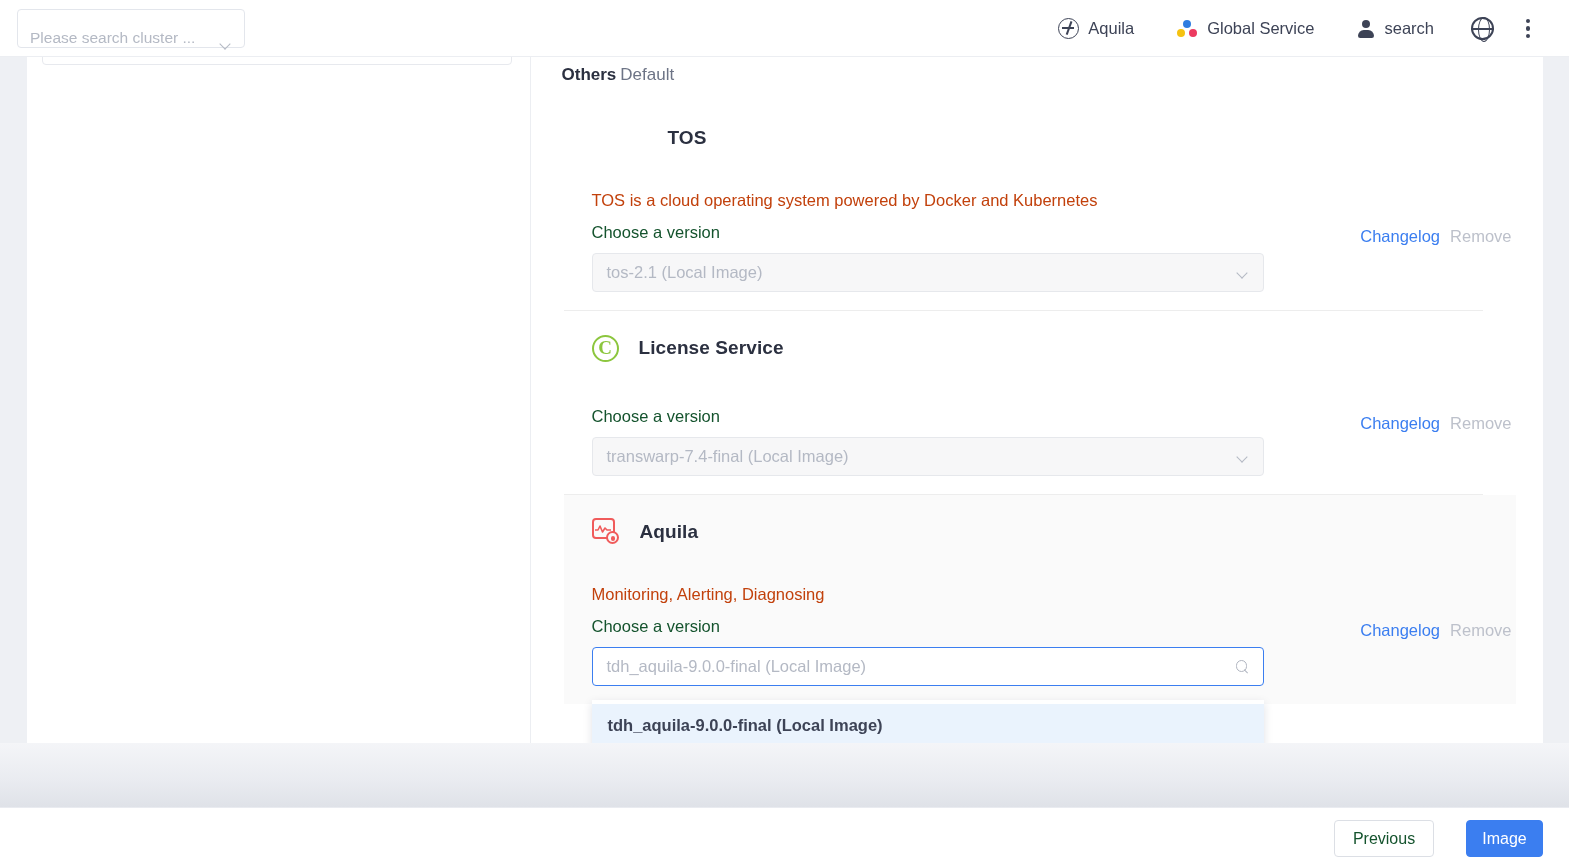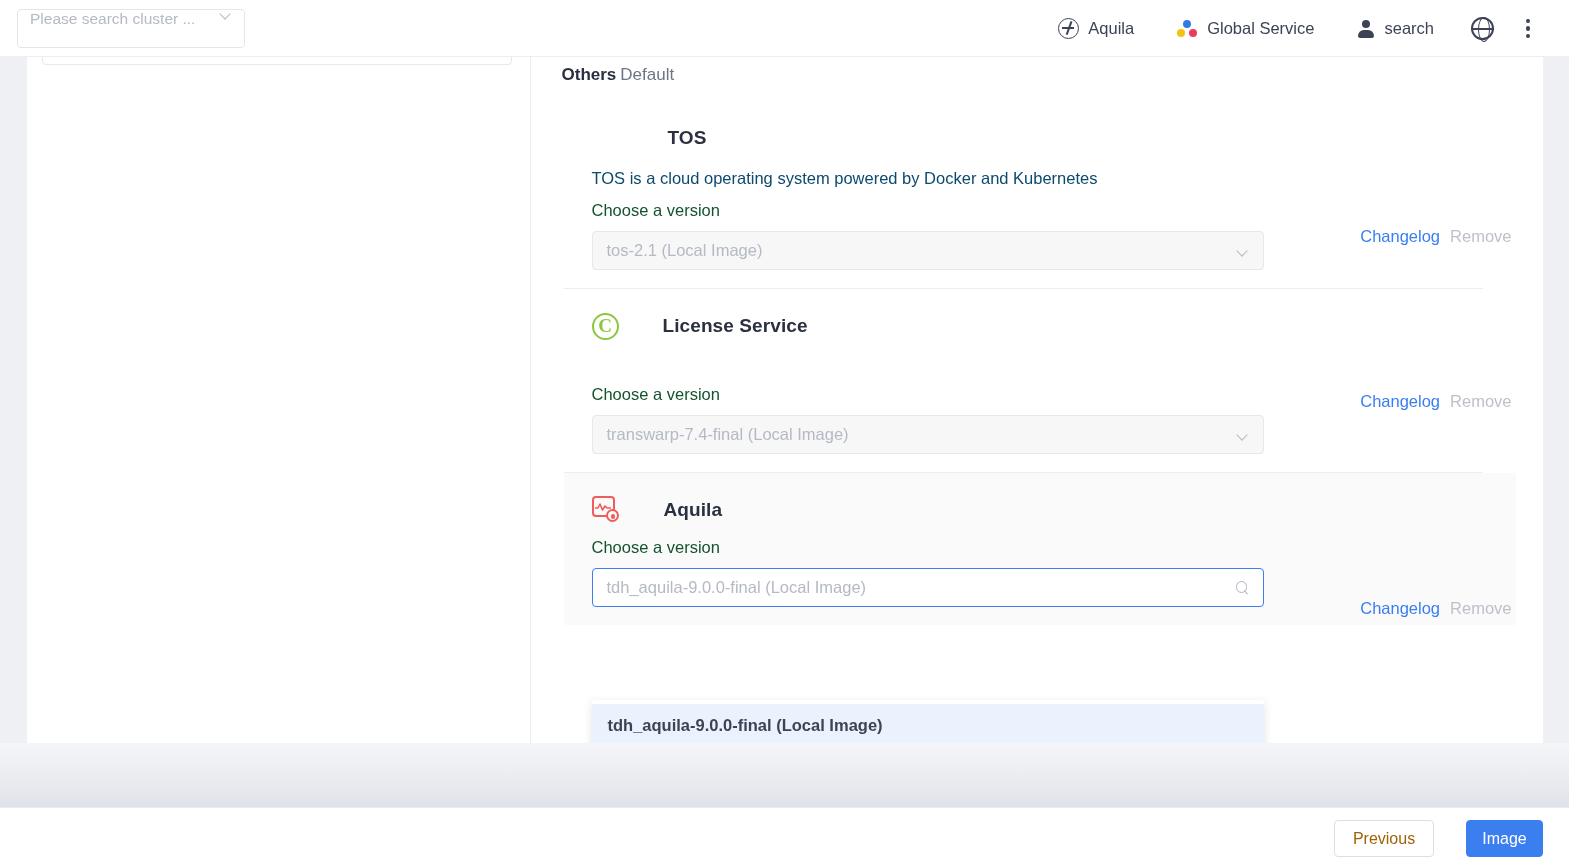--- a/index.html
+++ b/index.html
@@ -19,21 +19,21 @@
     background: #ffffff;
     border-bottom: 1px solid #eceef2;
     z-index: 40;
   }
   .cluster-select {
     position: absolute; left: 17px; top: 9px;
     width: 228px; height: 39px;
     border: 1px solid #e3e6ec;
     border-radius: 4px;
     background: #fff;
-    display: flex; align-items: flex-start;
+    display: flex; align-items: flex-end;
     padding: 0 12px;
     cursor: pointer;
   }
   .cluster-select .ph {
     font-size: 15.5px; color: #b4b9c4; flex: 1;
     white-space: nowrap; overflow: hidden;
   }
   .chev {
     width: 11px; height: 7px; position: relative; flex: none;
   }
@@ -173,21 +173,20 @@
 
   .svc-inner { padding: 22px 0 18px 28px; position: relative; }
 
   .svc-head {
     display: flex; align-items: center; gap: 20px;
     height: 30px;
   }
   .svc-title {
     font-size: 19px; font-weight: bold; color: #2b3040;
     letter-spacing: 0.1px;
-    margin-left: 24px;
   }
   .svc-title.nudge { margin-left: 76px; }
 
   
   .ico-license {
     width: 27px; height: 27px; border-radius: 50%;
     border: 2.4px solid #8cc63e; position: relative; flex: none;
   }
   .ico-license::before{
     content:"C"; position:absolute; left:0; top:-2.5px;
@@ -213,22 +212,22 @@
     width:13px; height:13px; border-radius:50%;
     border:2.2px solid #f05b5b; background:#ffffff;
   }
   .ico-aquila-svc .eye::before{
     content:""; position:absolute; left:3px; top:3px;
     width:4.5px; height:4.5px; border-radius:50%; background:#f05b5b;
   }
   .svc.highlight .ico-aquila-svc .eye { background:#fafafa; }
 
   .svc-desc {
-    font-size: 16.5px; color: #0c4a6e;
-    margin-top: 16px;
+    font-size: 16.5px; color: #c2410c;
+    margin-top: 38px;
   }
   .svc-label {
     font-size: 16.5px; color: #14532d;
     margin-top: 13px;
   }
 
   .svc-actions {
     position: absolute; right: 4px;
     font-size: 16.5px; white-space: nowrap;
   }
@@ -302,21 +301,21 @@
   .footer {
     position: absolute; left: 0; bottom: 0;
     width: 1569px; height: 60px;
     background: #ffffff;
     border-top: 1px solid #e9ebf0;
   }
   .btn-prev {
     position: absolute; right: 109px; top: 12px;
     width: 100px; height: 37px;
     border: 1px solid #dcdfe5; border-radius: 4px;
-    background: #fff; color: #a16207; font-size: 16px;
+    background: #fff; color: #14532d; font-size: 16px;
     display: flex; align-items: center; justify-content: center;
     cursor: pointer;
   }
   .btn-next {
     position: absolute; right: 0px; top: 12px;
     width: 77px; height: 37px;
     border: 1px solid #3b7ef0; border-radius: 4px;
     background: #3b7ef0; color: #fff; font-size: 16px;
     display: flex; align-items: center; justify-content: center;
     cursor: pointer;
@@ -426,20 +425,21 @@
           <div class="svc-head">
             <span class="ico-aquila-svc">
               <span class="box"></span>
               <svg class="wave" viewBox="0 0 16 8" xmlns="http://www.w3.org/2000/svg">
                 <polyline points="0,5 3,5 5,1 7.5,7 10,3 12,5 16,5" fill="none" stroke="#f05b5b" stroke-width="1.6" stroke-linejoin="round" stroke-linecap="round"></polyline>
               </svg>
               <span class="eye"></span>
             </span>
             <span class="svc-title">Aquila</span>
           </div>
+          <div class="svc-desc">Monitoring, Alerting, Diagnosing</div>
           <div class="svc-actions" style="top:126px;">
             <span class="a-changelog">Changelog</span><span class="a-remove">Remove</span>
           </div>
           <div class="svc-label">Choose a version</div>
           <div class="ver-combo">
             <span class="txt">tdh_aquila-9.0.0-final (Local Image)</span>
             <span class="ico-search"></span>
           </div>
         </div>
       </div>

